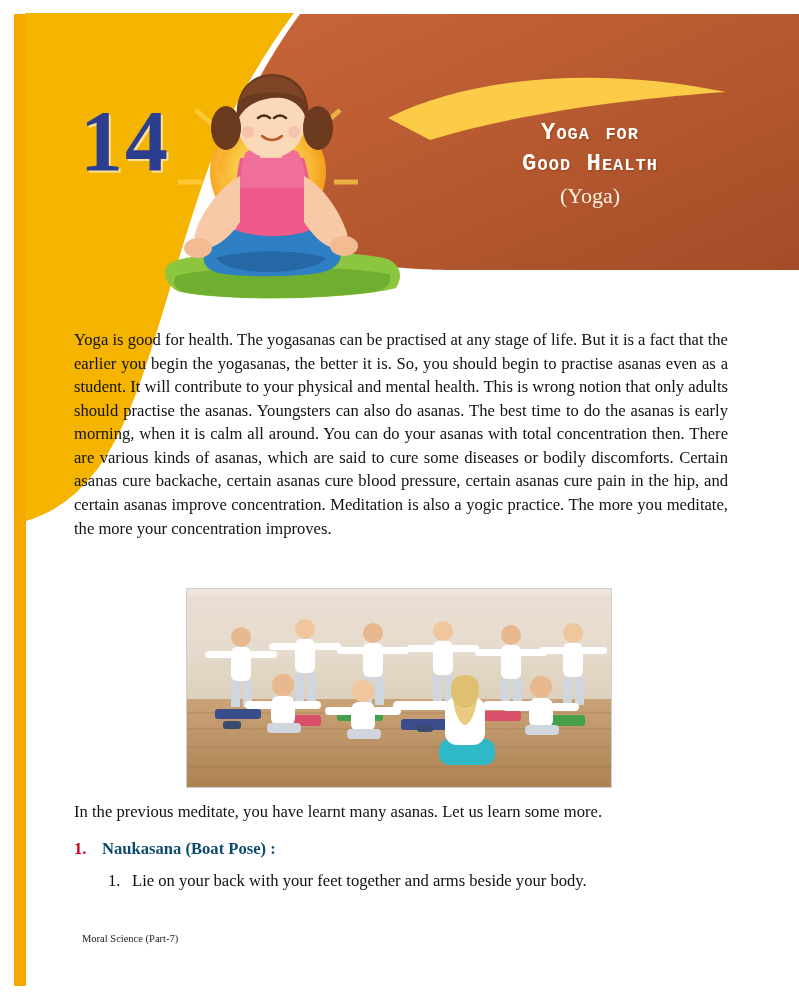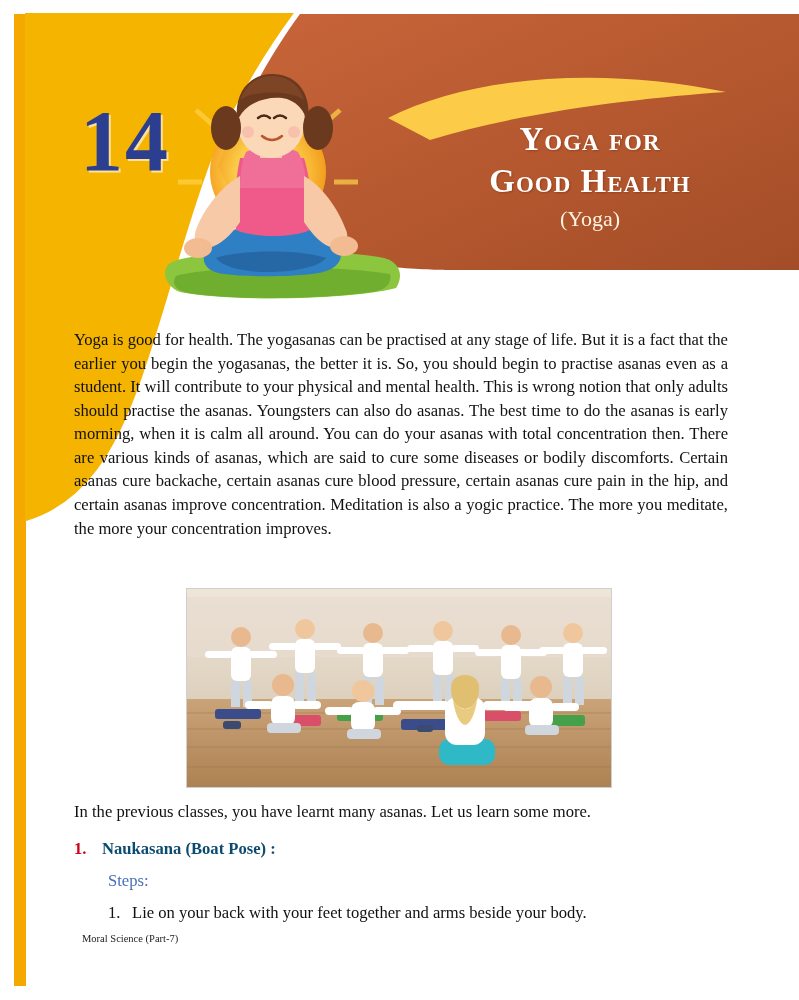--- a/index.html
+++ b/index.html
@@ -63,22 +63,22 @@
   
   .title-block {
     position: absolute;
     left: 415px;
     top: 118px;
     width: 350px;
     text-align: center;
     color: #ffffff;
   }
   .title-line {
-    font-family: Liberation Serif, serif;
-    font-size: 33px;
+    font-family: Liberation Mono, monospace;
+    font-size: 24px;
     font-weight: bold;
     letter-spacing: 1px;
     line-height: 1.28;
     font-variant: small-caps;
     text-shadow: 1px 1px 2px rgba(120,40,0,0.45);
   }
   .title-sub {
     font-family: "Liberation Serif", serif;
     font-size: 22px;
     margin-top: 4px;
@@ -393,30 +393,27 @@
         <rect x="364" y="114" width="28" height="8" rx="4" fill="#ffffff"></rect>
         <rect x="338" y="136" width="34" height="10" rx="4" fill="#cfd6de"></rect>
       </g>
 
       <rect x="36" y="132" width="18" height="8" rx="3" fill="#3a4a70"></rect>
       <rect x="230" y="136" width="16" height="7" rx="3" fill="#3a4a70"></rect>
     </svg>
   </div>
 
   <div class="lower-text">
-    <div>In the previous classes, you have learnt many asanas. Let us learn some more.</div>
+    <div>In the previous meditate, you have learnt many asanas. Let us learn some more.</div>
 
     <div class="list-row">
       <span class="list-num">1.</span>
       <span class="list-head">Naukasana (Boat Pose) :</span>
     </div>
 
-    <div class="steps-label">
-      <span>Steps</span><span>:</span>
-    </div>
 
     <div class="step-item">
       <span class="sn">1.</span>
       <span>Lie on your back with your feet together and arms beside your body.</span>
     </div>
   </div>
 
   <div class="footer-left">Moral Science (Part-7)</div>
 
 

